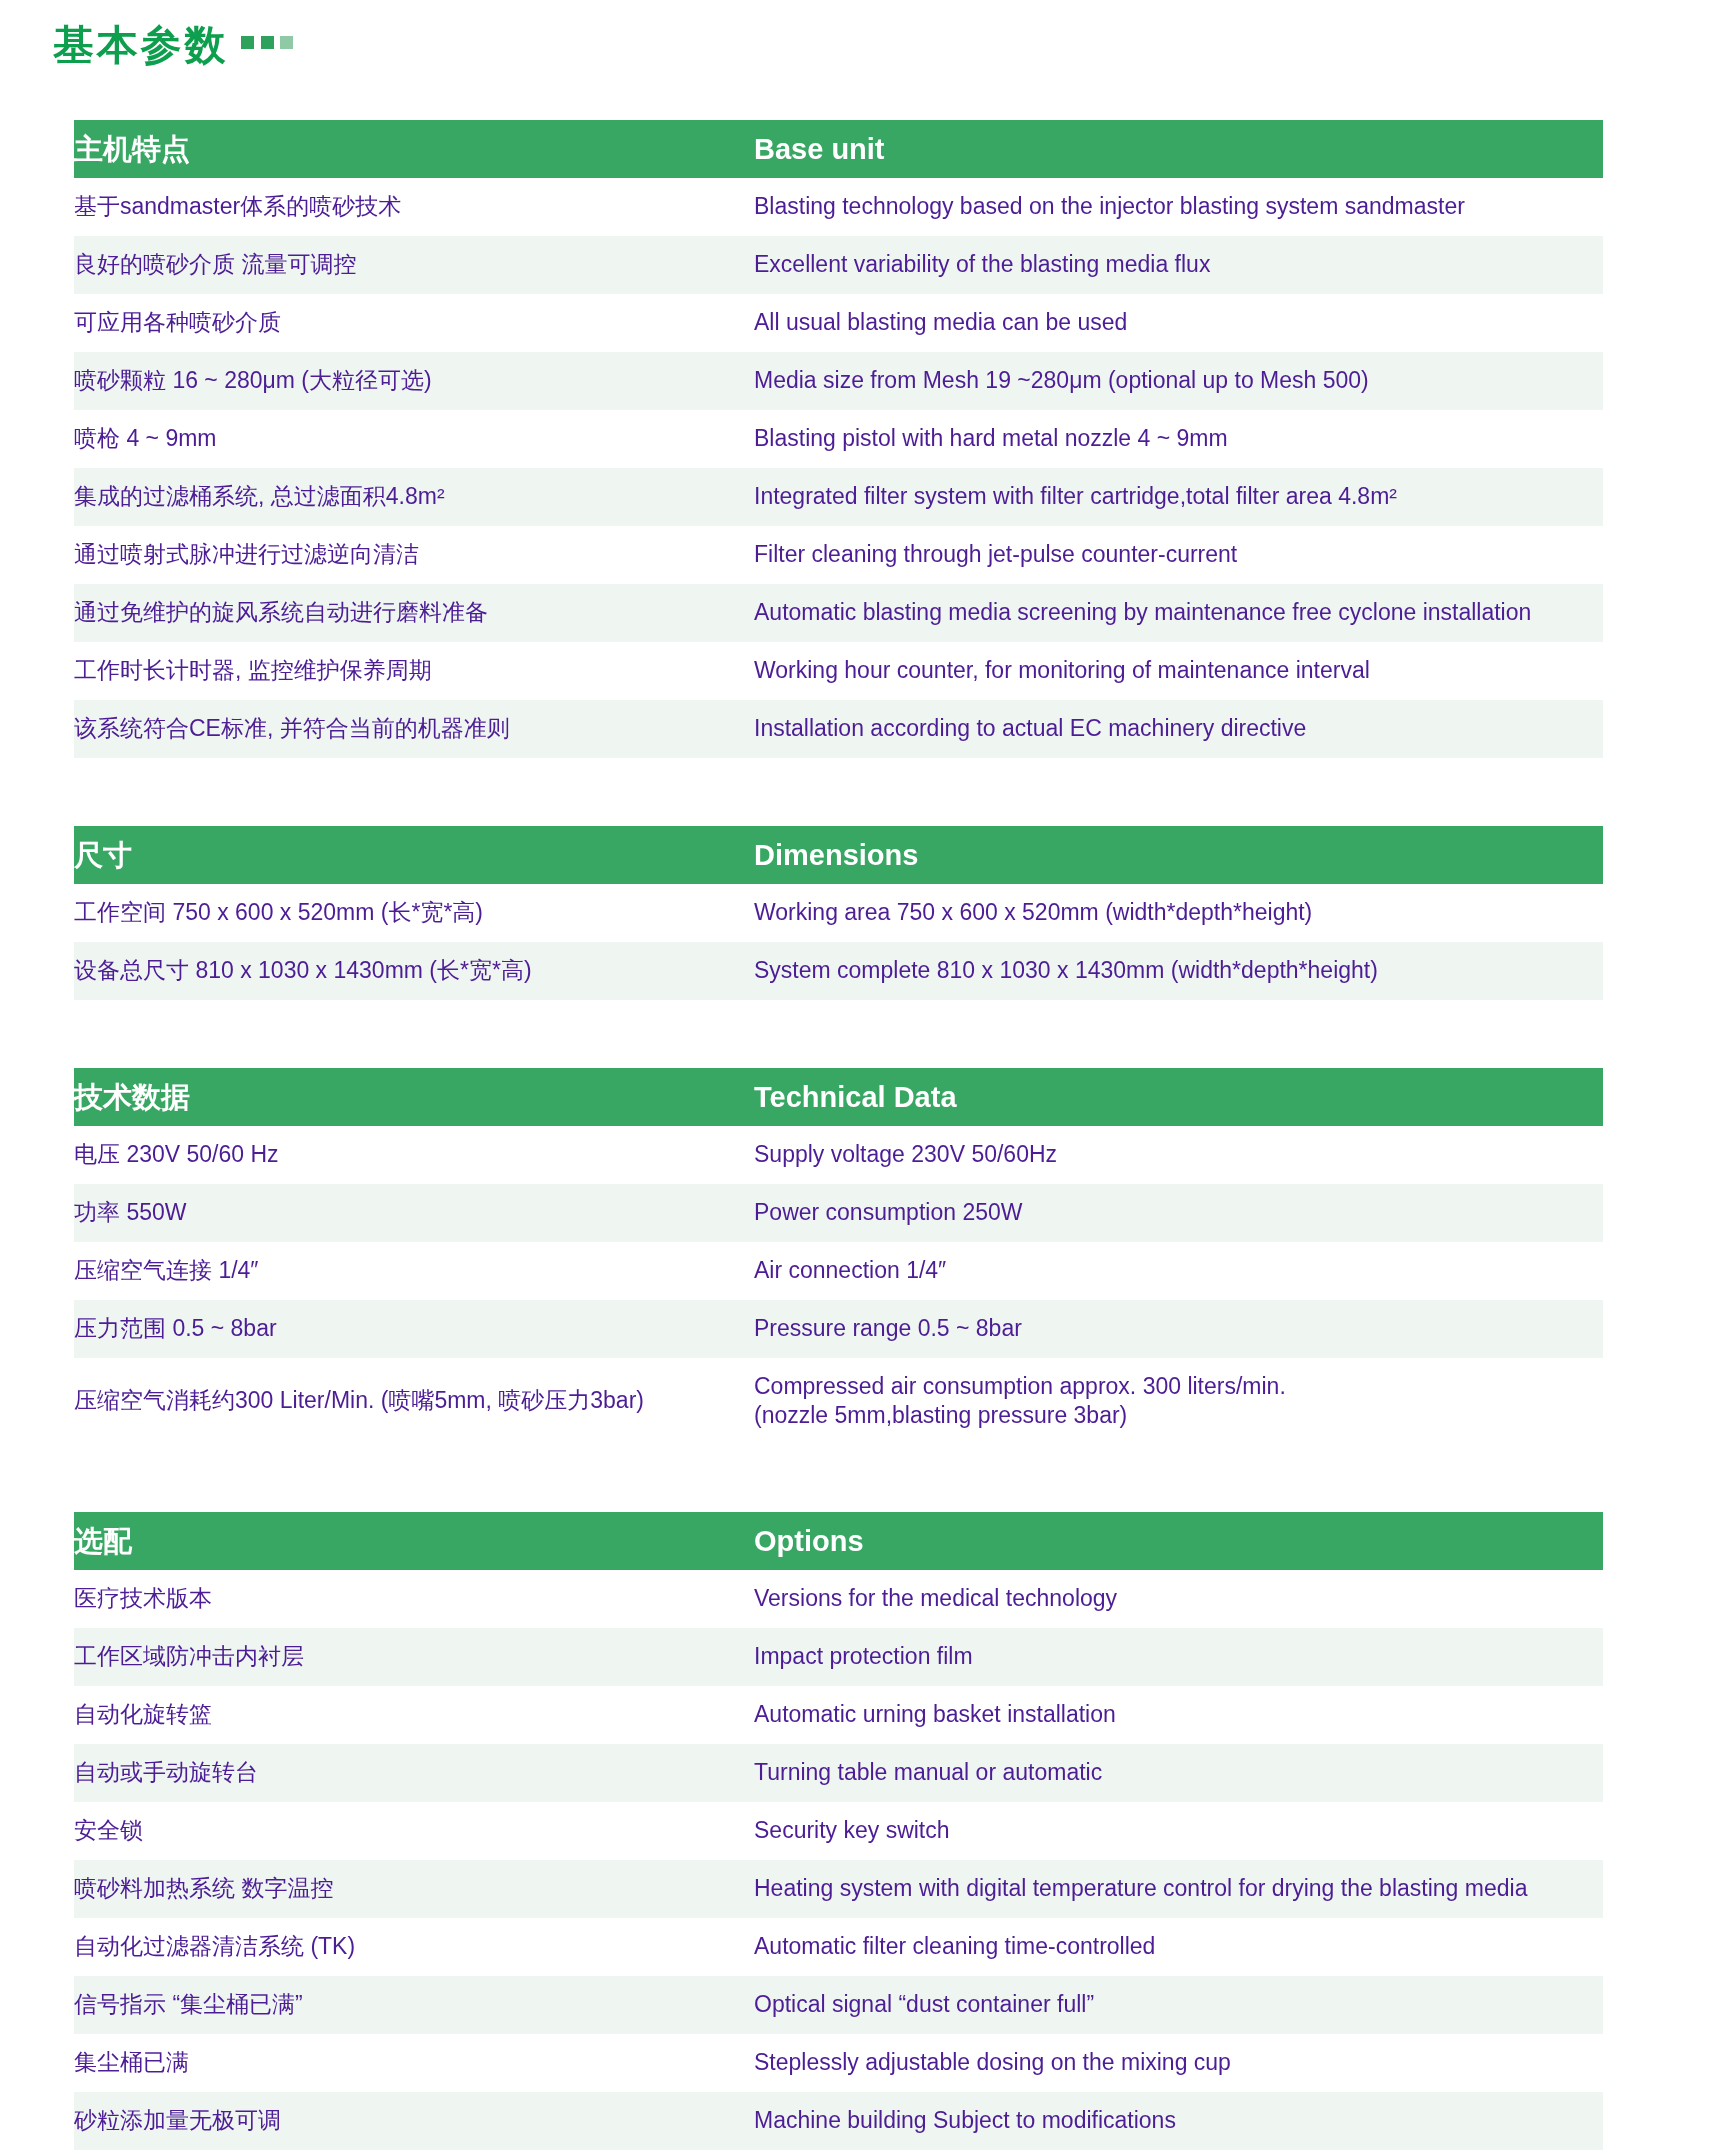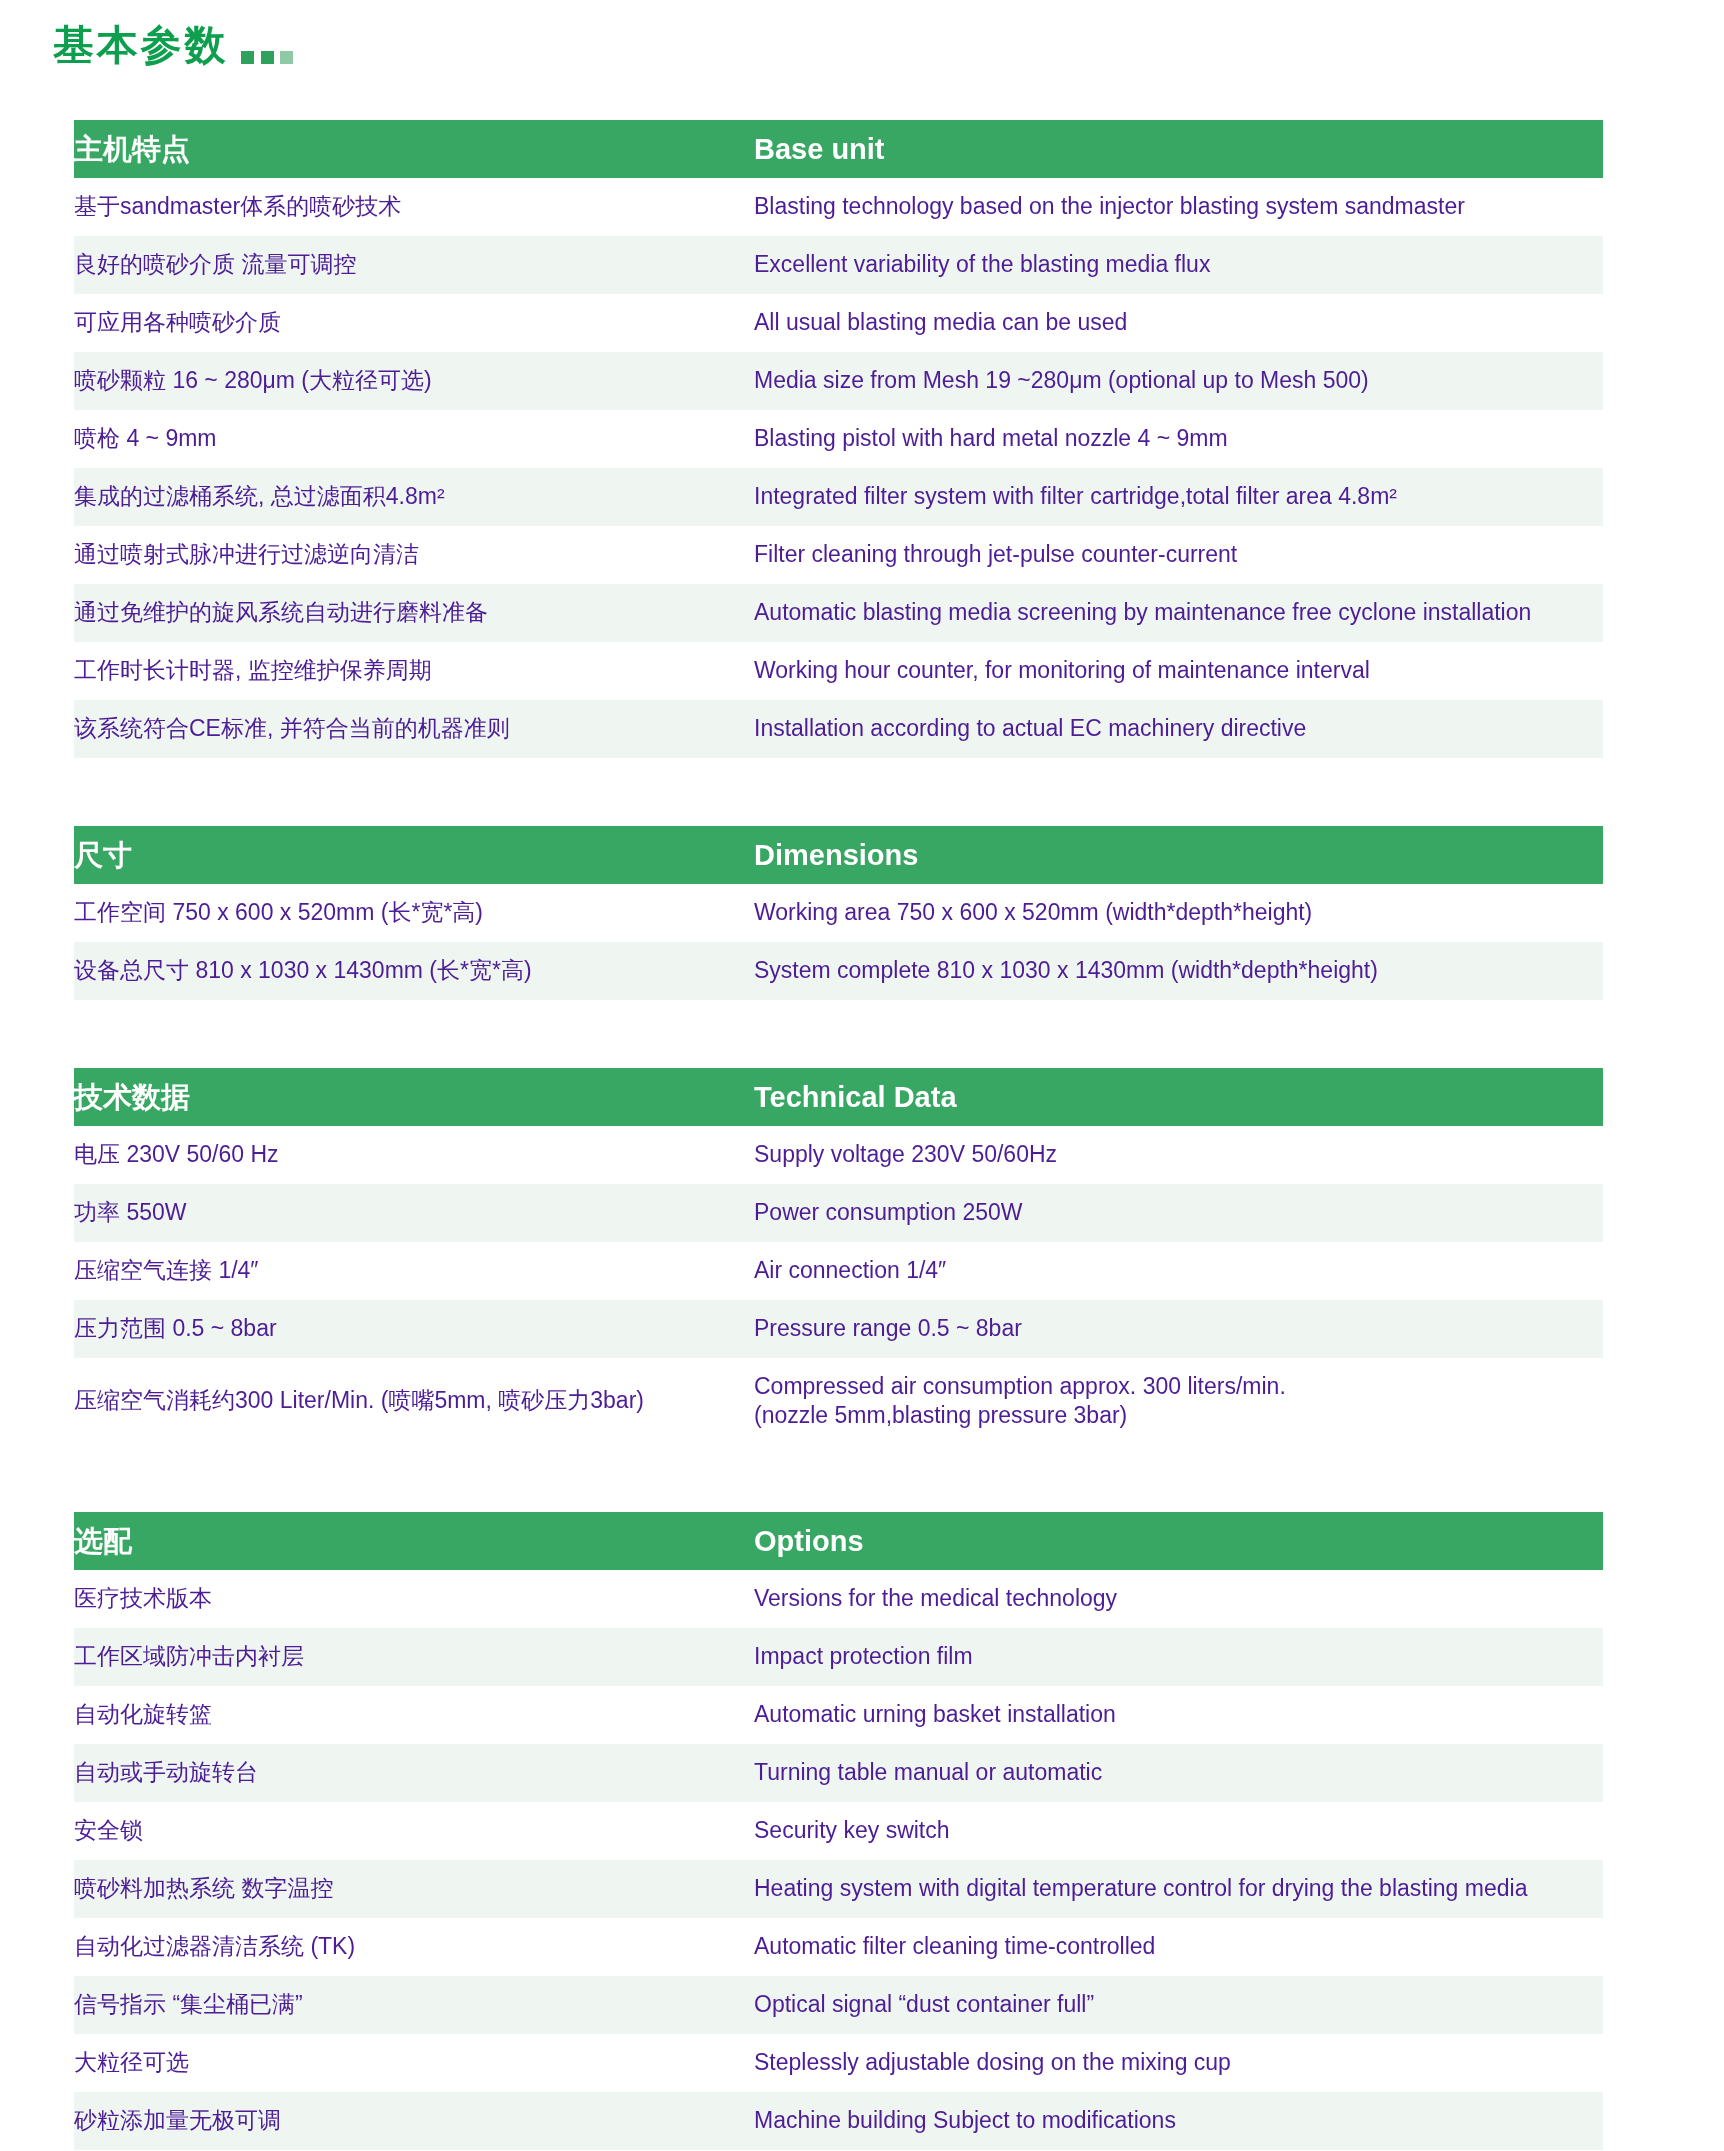--- a/index.html
+++ b/index.html
@@ -12,21 +12,21 @@
   .page{
     position:relative;
     width:1725px;
     height:2152px;
     background:#ffffff;
     overflow:hidden;
   }
   
   .page-title-row{
     display:flex;
-    align-items:flex-end;
+    align-items:center;
     margin:21.4px 0 0 53px;
     height:49px;
   }
   .page-title{
     margin:0;
     font-size:41px;
     line-height:49px;
     font-weight:700;
     letter-spacing:2.8px;
     color:#0d9e4e;
@@ -215,21 +215,21 @@
       </div>
       <div class="row">
         <div class="cell zh">自动化过滤器清洁系统 (TK)</div>
         <div class="cell en">Automatic filter cleaning time-controlled</div>
       </div>
       <div class="row alt">
         <div class="cell zh">信号指示 “集尘桶已满”</div>
         <div class="cell en">Optical signal “dust container full”</div>
       </div>
       <div class="row">
-        <div class="cell zh">大粒径可选</div>
+        <div class="cell zh">集尘桶已满</div>
         <div class="cell en">Steplessly adjustable dosing on the mixing cup</div>
       </div>
       <div class="row alt">
         <div class="cell zh">砂粒添加量无极可调</div>
         <div class="cell en">Machine building Subject to modifications</div>
       </div>
     </div>
 
   </div>
 </div>

